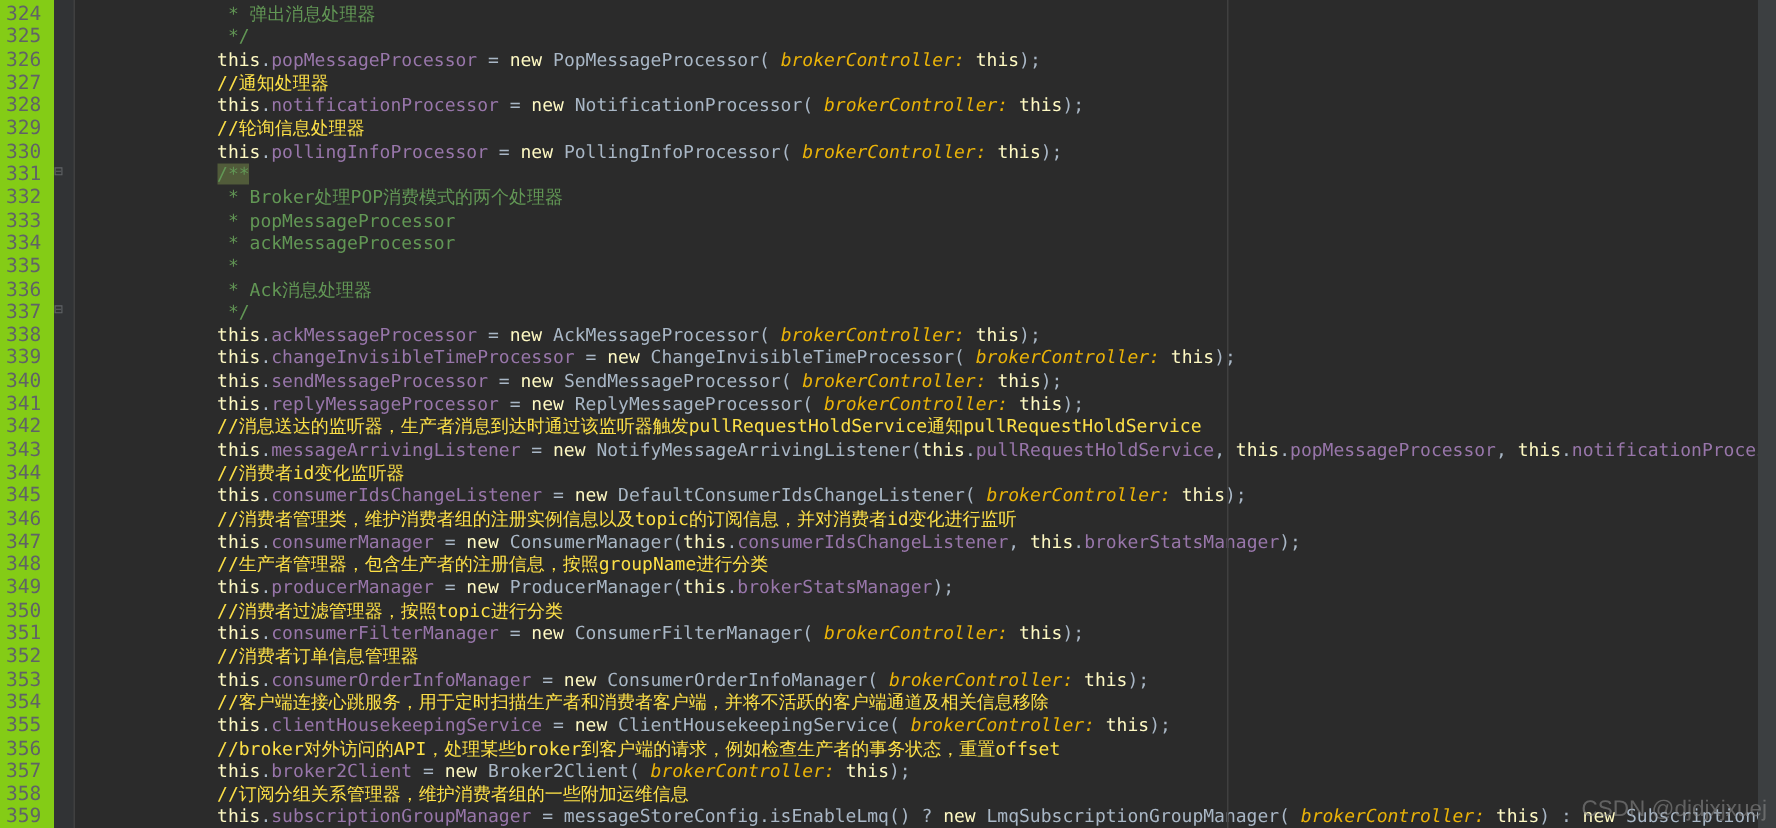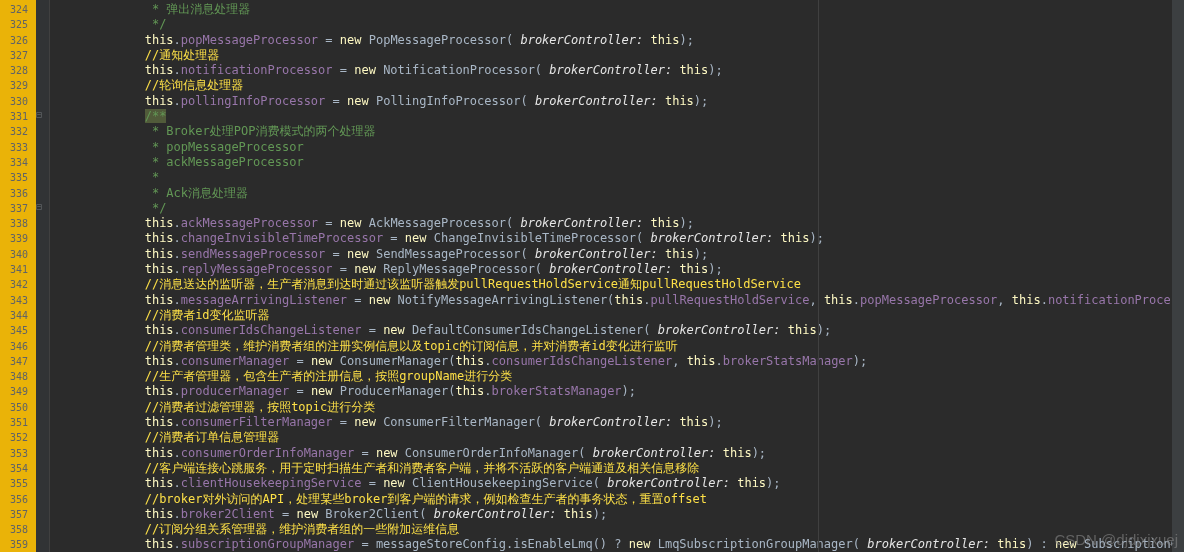--- a/index.html
+++ b/index.html
@@ -11,49 +11,48 @@
   overflow: hidden;
   width: 1184px;
   height: 552px;
   position: relative;
 }
 .editor {
   display: flex;
   height: 100%;
 }
 .gutter {
-  background: #eab308;
+  background: #84cc16;
   color: #606366;
-  text-align: right;
   padding: 2px 8px 2px 4px;
   user-select: none;
   min-width: 36px;
   line-height: 15.3px;
-  font-size: 10px;
+  font-size: 13px;
 }
 .gutter-fold {
   width: 14px;
   background: #313335;
   border-right: 1px solid #404040;
   line-height: 15.3px;
   font-size: 10px;
   color: #606366;
   position: relative;
 }
 .code {
   flex: 1;
   padding: 2px 0 2px 8px;
   line-height: 15.3px;
   white-space: pre;
   overflow: hidden;
 }
 .line { height: 15.3px; }
 .kw { color: #fef9c3; }
 .field { color: #9876aa; }
-.param { color: #e5e5e5; font-style: italic; }
+.param { color: #eab308; font-style: italic; }
 .comment { color: #fde047; }
 .doccomment { color: #629755; }
 .hl { background: #515b3a; }
 .watermark {
   position: absolute;
   right: 6px;
   bottom: 4px;
   color: #888;
   font-size: 15px;
   font-family: sans-serif;

